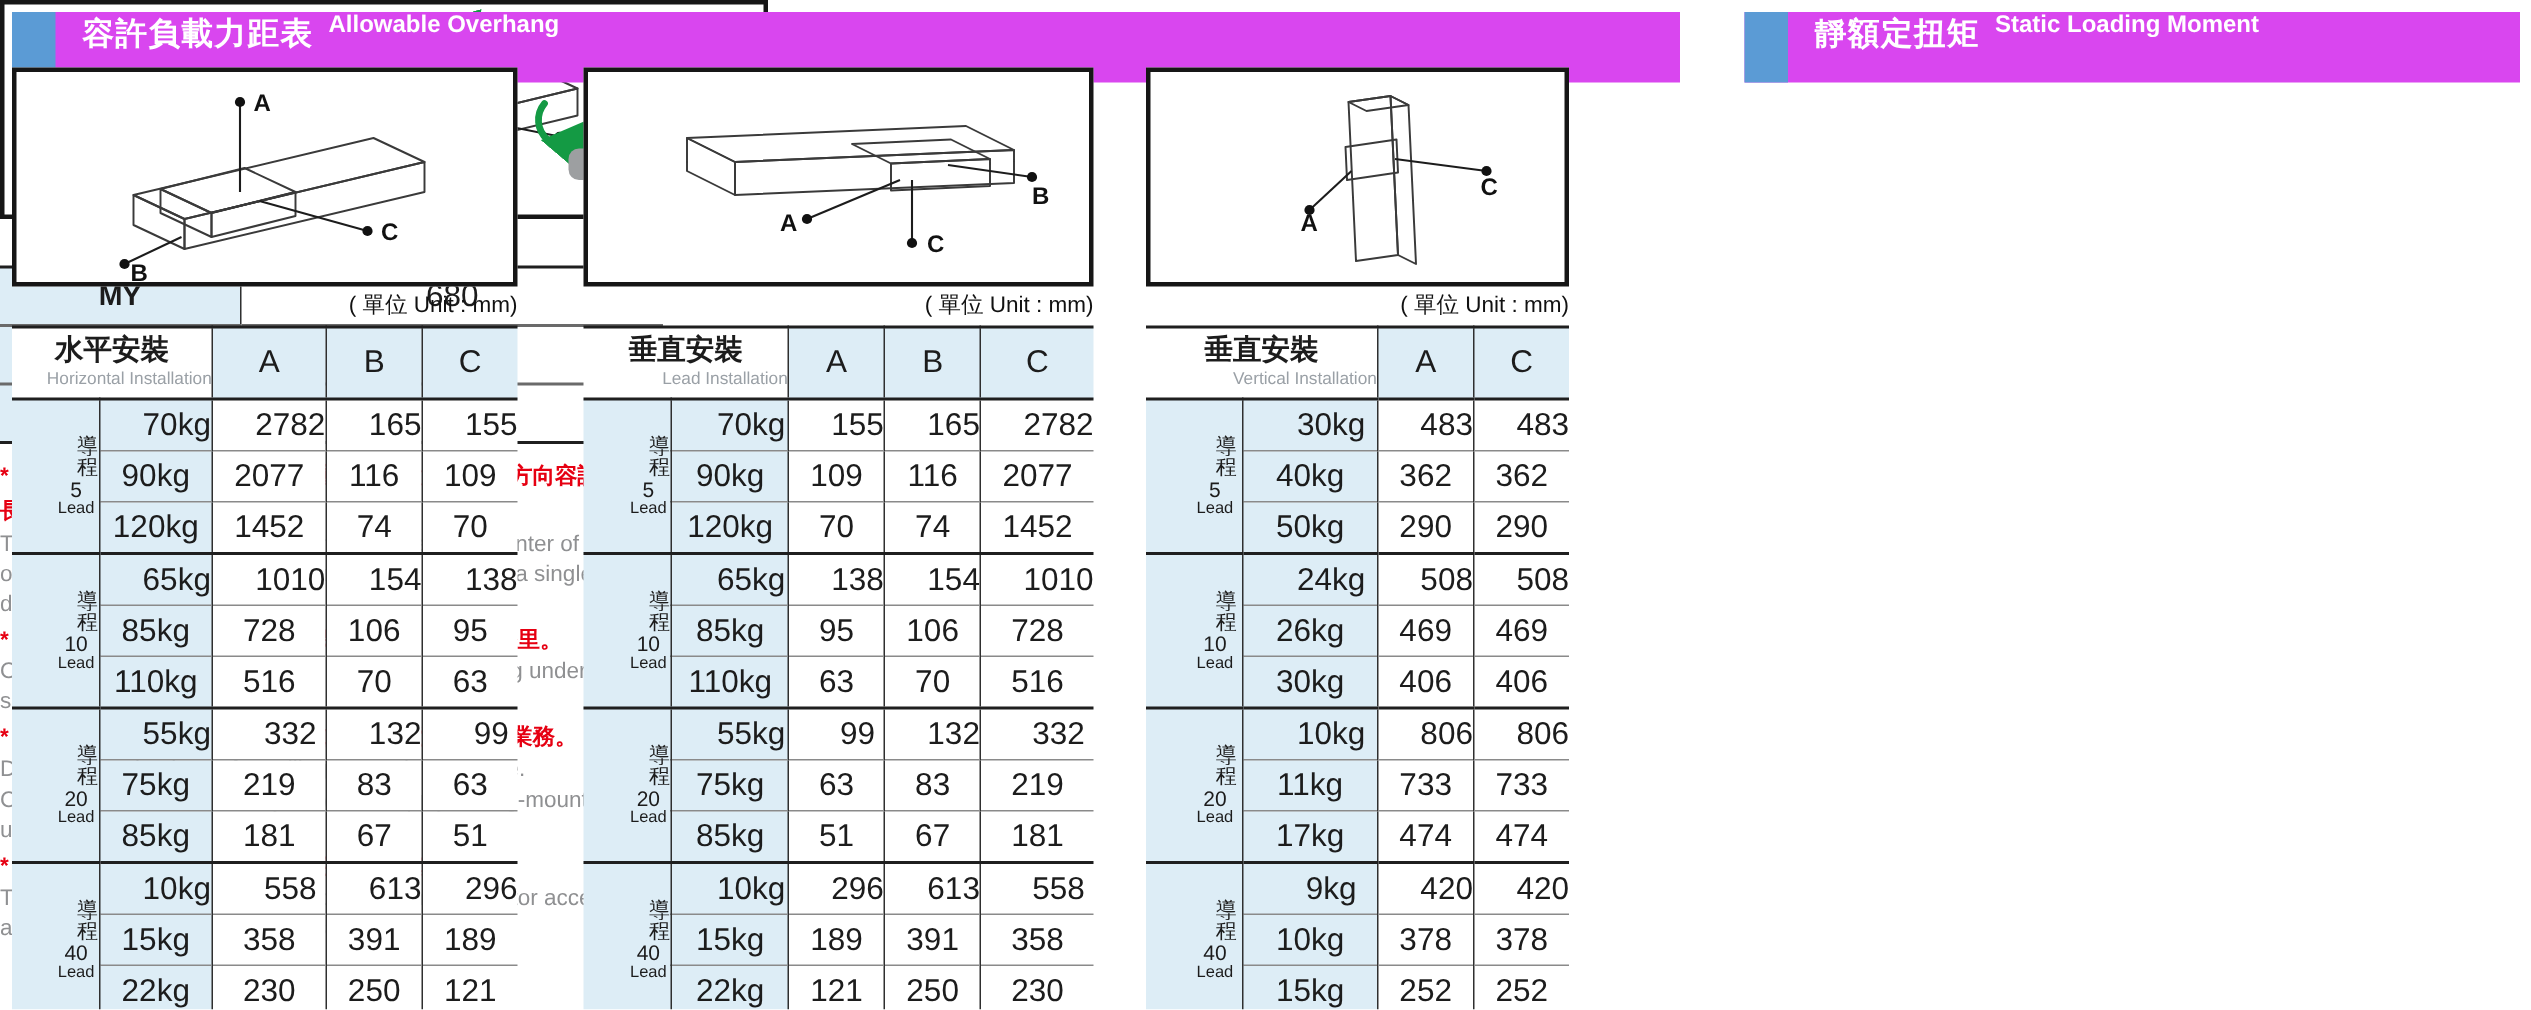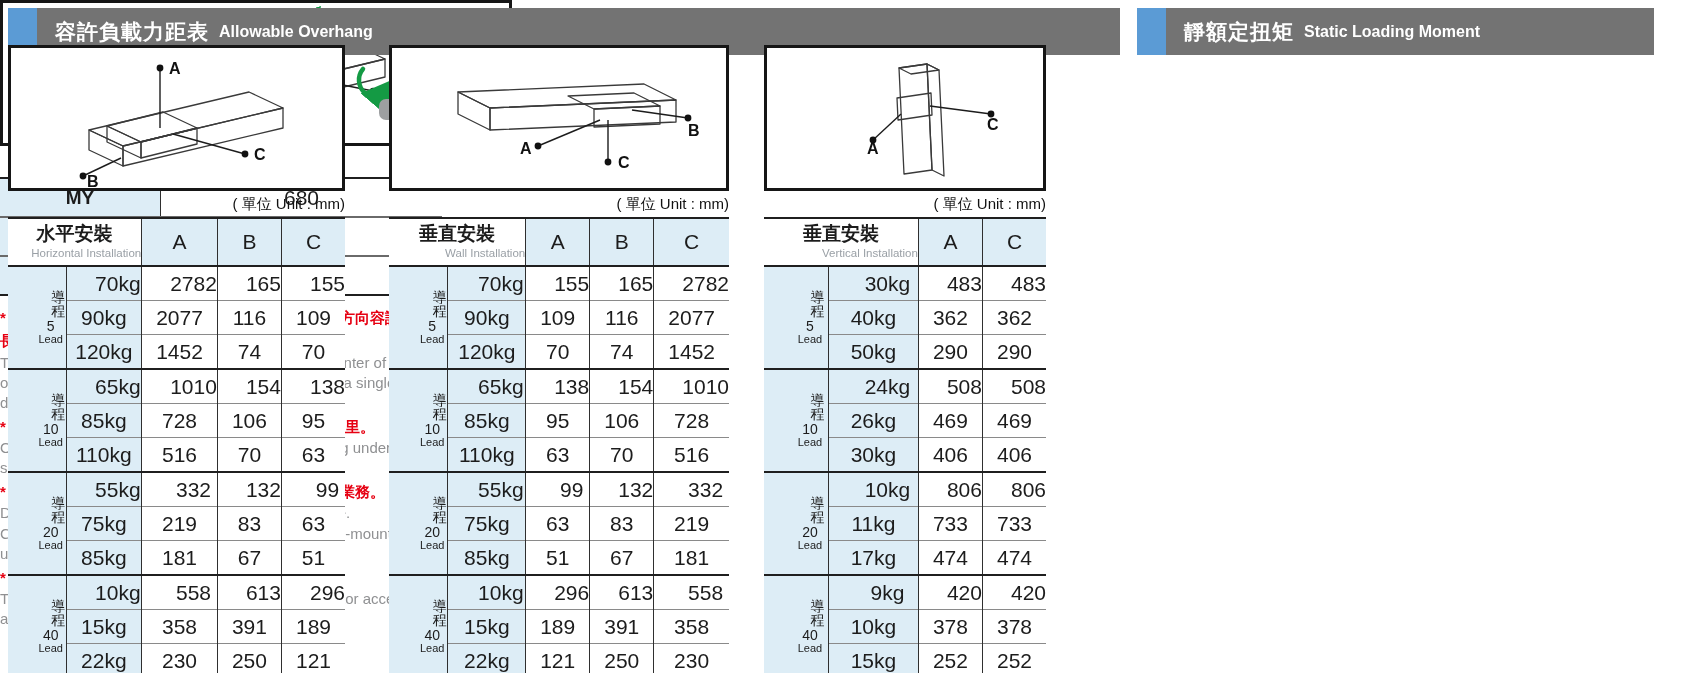--- a/index.html
+++ b/index.html
@@ -1,25 +1,25 @@
 <!DOCTYPE html>
 <html><head>
 <meta charset="utf-8">
 <style>
   html,body{margin:0;padding:0;background:#ffffff;}
   body{font-family:"Liberation Sans","DejaVu Sans",sans-serif;color:#1c1c1c;}
   #page{position:relative;width:1687px;height:673px;background:#ffffff;overflow:hidden;}
 
   
-  .bar{position:absolute;height:47px;background:#737373;display:flex;align-items:center;}
+  .bar{position:absolute;height:47px;background:#d946ef;display:flex;align-items:flex-start;}
   .bar .sq{width:29px;height:100%;background:#5b9bd5;flex:0 0 auto;}
   .bar .zh{font-size:21px;font-weight:bold;color:#fff;margin-left:18px;letter-spacing:1px;white-space:nowrap;}
   .bar .en{font-size:16px;font-weight:bold;color:#fff;margin-left:10px;white-space:nowrap;}
   #barL{left:8px;top:8px;width:1112px;}
-  #barR{left:1137px;top:8px;width:517px;}
+  #barR{left:1163px;top:8px;width:517px;}
 
   
   .sec{position:absolute;top:45px;}
   #sec1{left:8px;width:337px;}
   #sec2{left:389px;width:340px;}
   #sec3{left:764px;width:282px;}
   #secR{left:1163px;top:45px;width:517px;}
 
   .dbox{box-sizing:border-box;border:3px solid #161616;height:146px;background:#fff;}
   .dbox svg{display:block;width:100%;height:140px;}
@@ -236,21 +236,21 @@
           <circle class="dot" cx="216" cy="114" r="3.4"></circle>
         <text class="ptxt" x="226" y="120">C</text>
       </svg>
     </div>
     <div class="unit">( 單位 Unit : mm)</div>
     <table class="ov" id="t1">
         <thead>
           <tr>
             <th class="tname" colspan="2">
               <div class="zh">垂直安裝</div>
-              <div class="en">Wall Installation</div>
+              <div class="en">Lead Installation</div>
             </th>
             <th class="colh">A</th>
             <th class="colh">B</th>
             <th class="colh">C</th>
           </tr>
         </thead>
         <tbody>
           <tr class="gstart">
             <td class="lead" rowspan="3">
               <div class="lz">導程</div>

